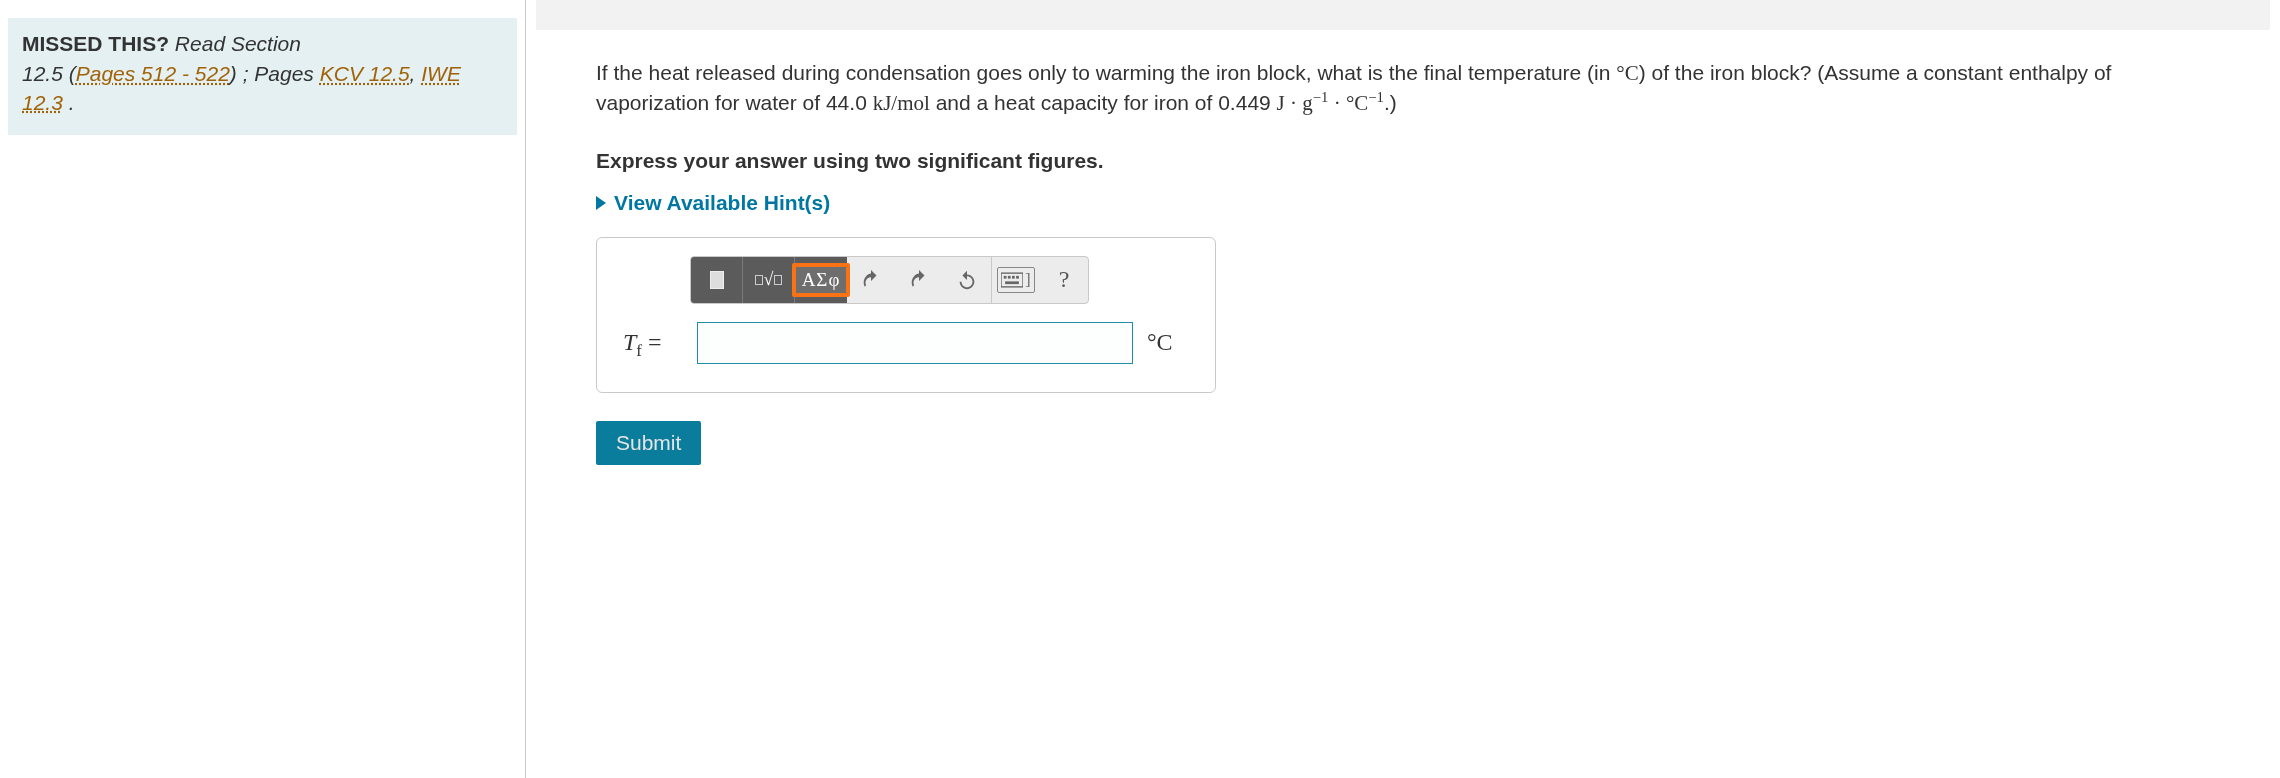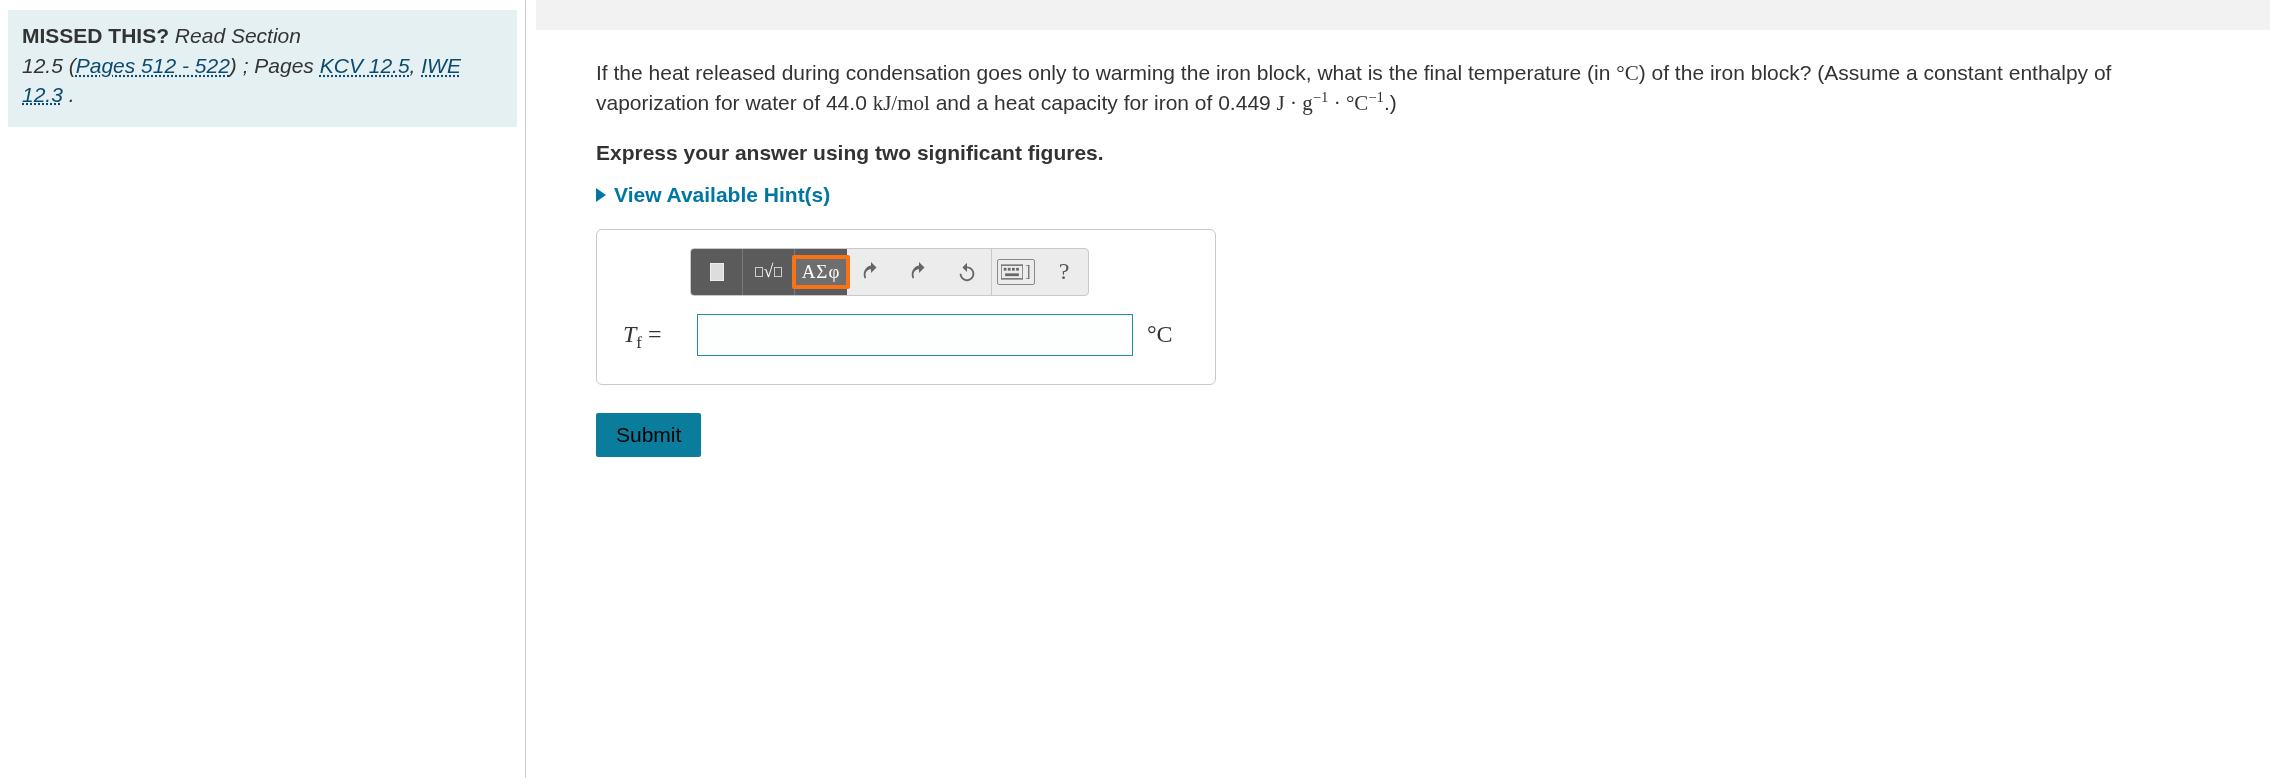--- a/index.html
+++ b/index.html
@@ -10,53 +10,53 @@
     color: #333;
     background: #fff;
   }
   .page {
     display: flex;
     width: 2280px;
     min-height: 778px;
   }
   .left-col {
     width: 525px;
-    padding: 10px 8px 8px 8px;
+    padding: 18px 8px 8px 8px;
   }
   .sidebar-box {
     background: #e4f0f2;
     padding: 12px 14px 18px 14px;
     line-height: 1.35;
   }
   .sidebar-box .row1 { margin-bottom: 2px; }
   .sidebar-box .bold { font-weight: 700; }
   .sidebar-box .italic { font-style: italic; }
   .sidebar-box .link {
-    color: #0c4a6e;
+    color: #a16207;
     text-decoration: underline;
     text-decoration-style: dotted;
     cursor: pointer;
   }
   .sidebar-box .para2 { margin-top: 20px; }
   .divider {
     border-left: 1px solid #ccc;
     margin: 0 10px 0 0;
   }
   .right-col {
     flex: 1;
     padding: 0 10px 0 0;
   }
   .gray-strip {
     height: 30px;
     background: #f2f2f2;
   }
   .question-body {
     padding: 28px 60px 20px 60px;
   }
-  .qtext { line-height: 1.4; margin-bottom: 22px; }
+  .qtext { line-height: 1.4; margin-bottom: 30px; }
   .qbold { font-weight: 700; margin-bottom: 18px; }
   .math { font-family: 'Times New Roman', Times, serif; }
   sup { font-size: 0.7em; vertical-align: super; line-height:0;}
   sub { font-size: 0.7em; vertical-align: sub; line-height:0;}
   .deg { font-family: 'Times New Roman', serif; }
 
   .hints {
     color: #0077a3;
     font-weight: 700;
     cursor: pointer;
@@ -159,21 +159,21 @@
     font-size: 20px;
   }
   .unit {
     font-family: 'Times New Roman', serif;
     font-size: 24px;
     min-width: 50px;
   }
 
   .submit-btn {
     background: #0b7d9c;
-    color: #000000;
+    color: #e5e5e5;
     border: none;
     border-radius: 2px;
     padding: 10px 20px;
     font-size: 21px;
     cursor: pointer;
   }
   
   
   .rect-icon{ width:14px; height:18px; background:#ddd; border:1px solid #eee; display:inline-block;}
   .root-icon{ font-size:18px; position:relative;}

